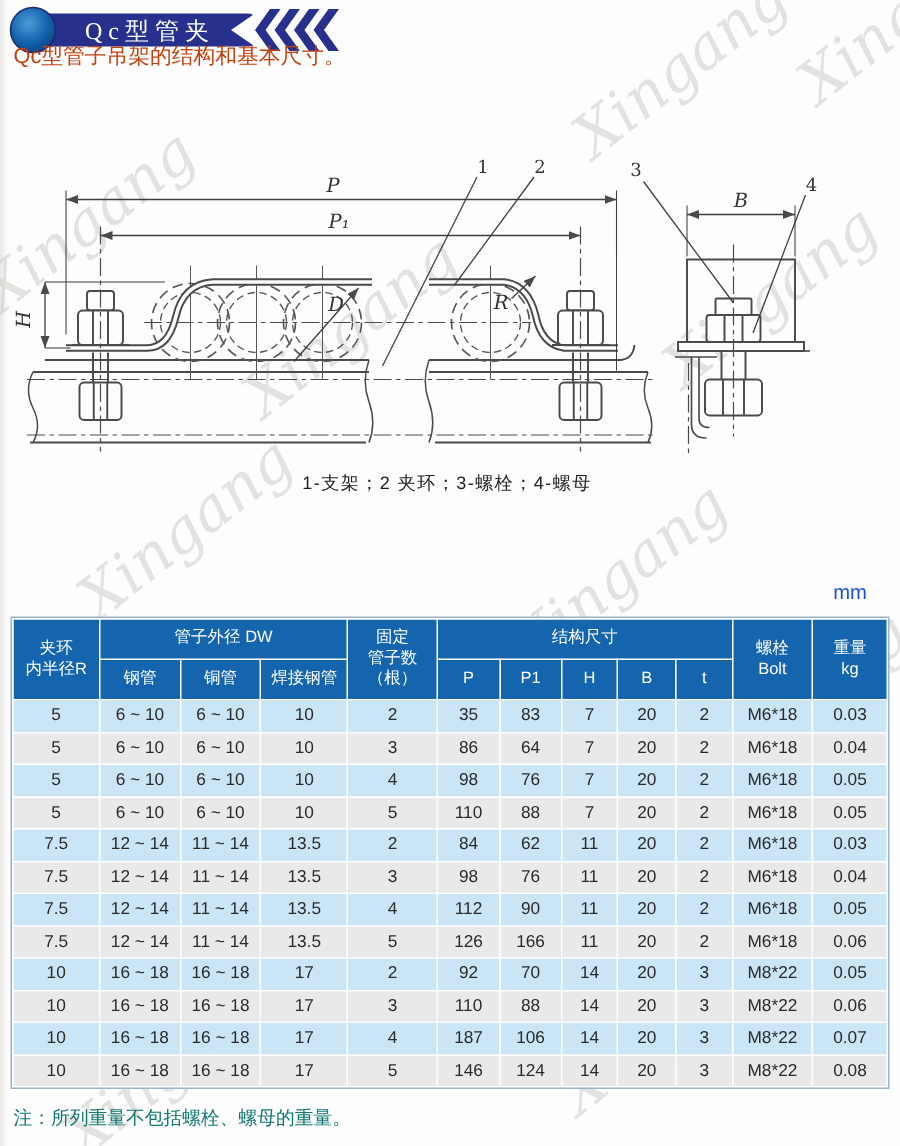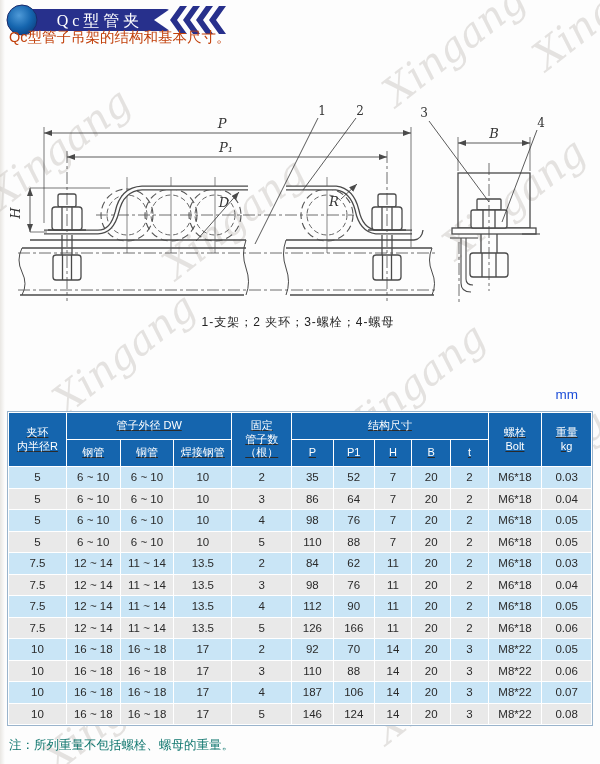--- a/index.html
+++ b/index.html
@@ -21,21 +21,21 @@
   .dnum{font:12px "DejaVu Serif",serif;fill:#333;}
   .dcap{font:12px "Liberation Sans",sans-serif;fill:#222;letter-spacing:1px;}
   
   .mm-label{position:absolute;top:387px;right:22px;font-size:13.5px;color:#1d4ed8;z-index:3;}
   
   .spec-table{position:absolute;left:8px;top:412px;width:584px;z-index:3;
       border-collapse:collapse;table-layout:fixed;font-size:11.5px;color:#2a2a2a;
       outline:1px solid #9ab4cc;}
   .spec-table th{background:#1565ae;color:#ffffff;font-weight:normal;font-size:11px;
       border:1px solid #ffffff;white-space:pre-line;line-height:1.25;padding:2px 0;}
-  .spec-table thead tr{height:27px;text-decoration:underline;}
+  .spec-table thead tr{height:27px;}
   .spec-table td{border:1px solid #ffffff;text-align:center;height:20.5px;padding:0;}
   .spec-table tbody tr:nth-child(odd) td{background:#c9e5f6;}
   .spec-table tbody tr:nth-child(even) td{background:#e9e9e9;}
   
   .note{position:absolute;left:9px;top:737px;font-size:12.5px;color:#0f766e;z-index:3;font-family:Liberation Mono, monospace;}
 </style>
 </head>
 <body>
 
 <div class="page">
@@ -249,21 +249,21 @@
       </tr>
     </thead>
     <tbody>
         <tr>
           <td>5</td>
           <td>6 ~ 10</td>
           <td>6 ~ 10</td>
           <td>10</td>
           <td>2</td>
           <td>35</td>
-          <td>52</td>
+          <td>83</td>
           <td>7</td>
           <td>20</td>
           <td>2</td>
           <td>M6*18</td>
           <td>0.03</td>
         </tr>
         <tr>
           <td>5</td>
           <td>6 ~ 10</td>
           <td>6 ~ 10</td>

